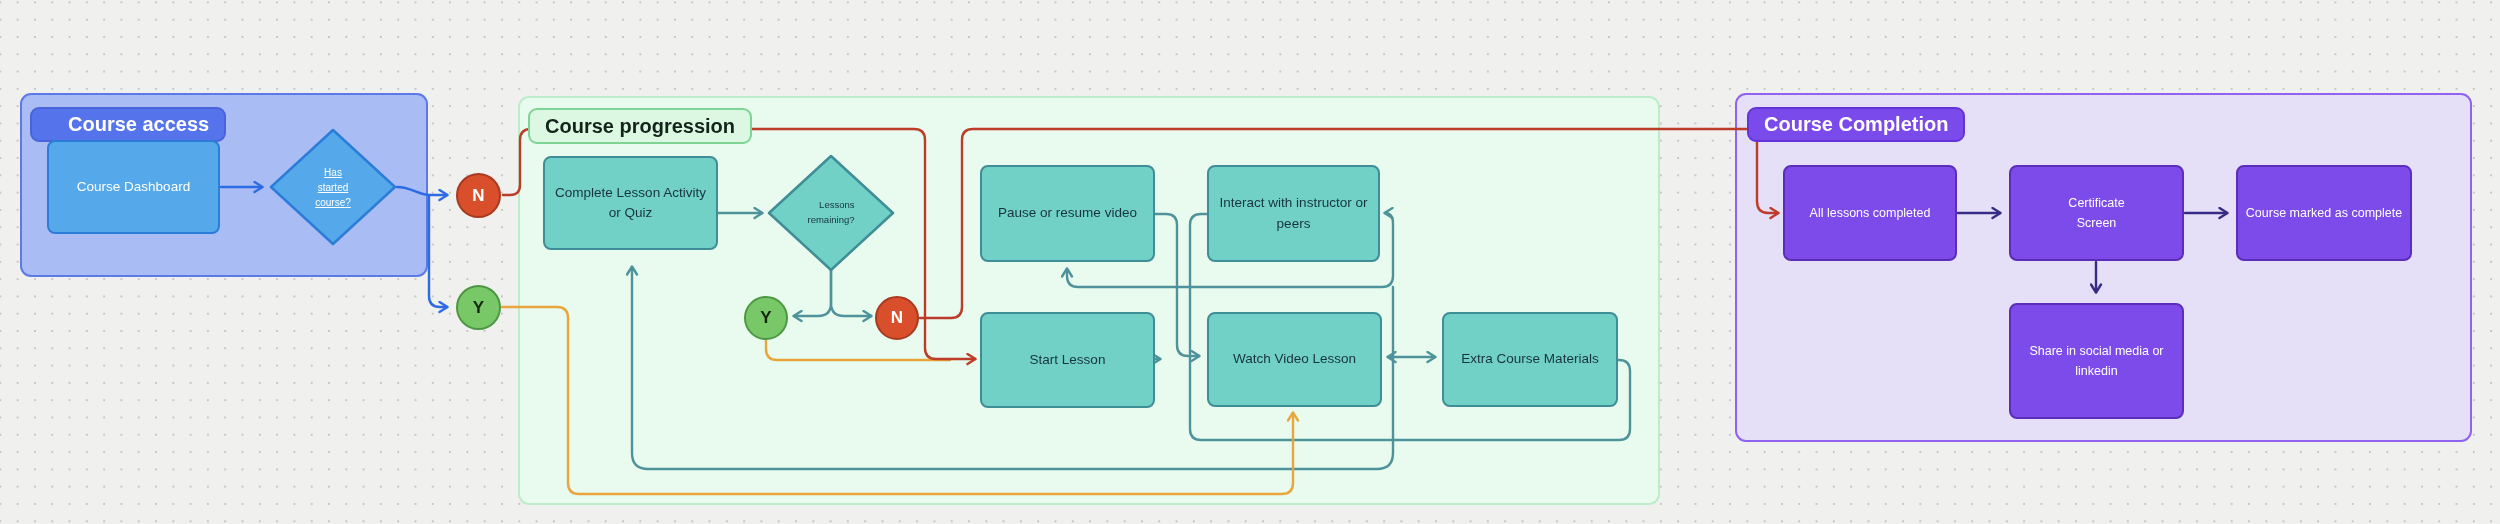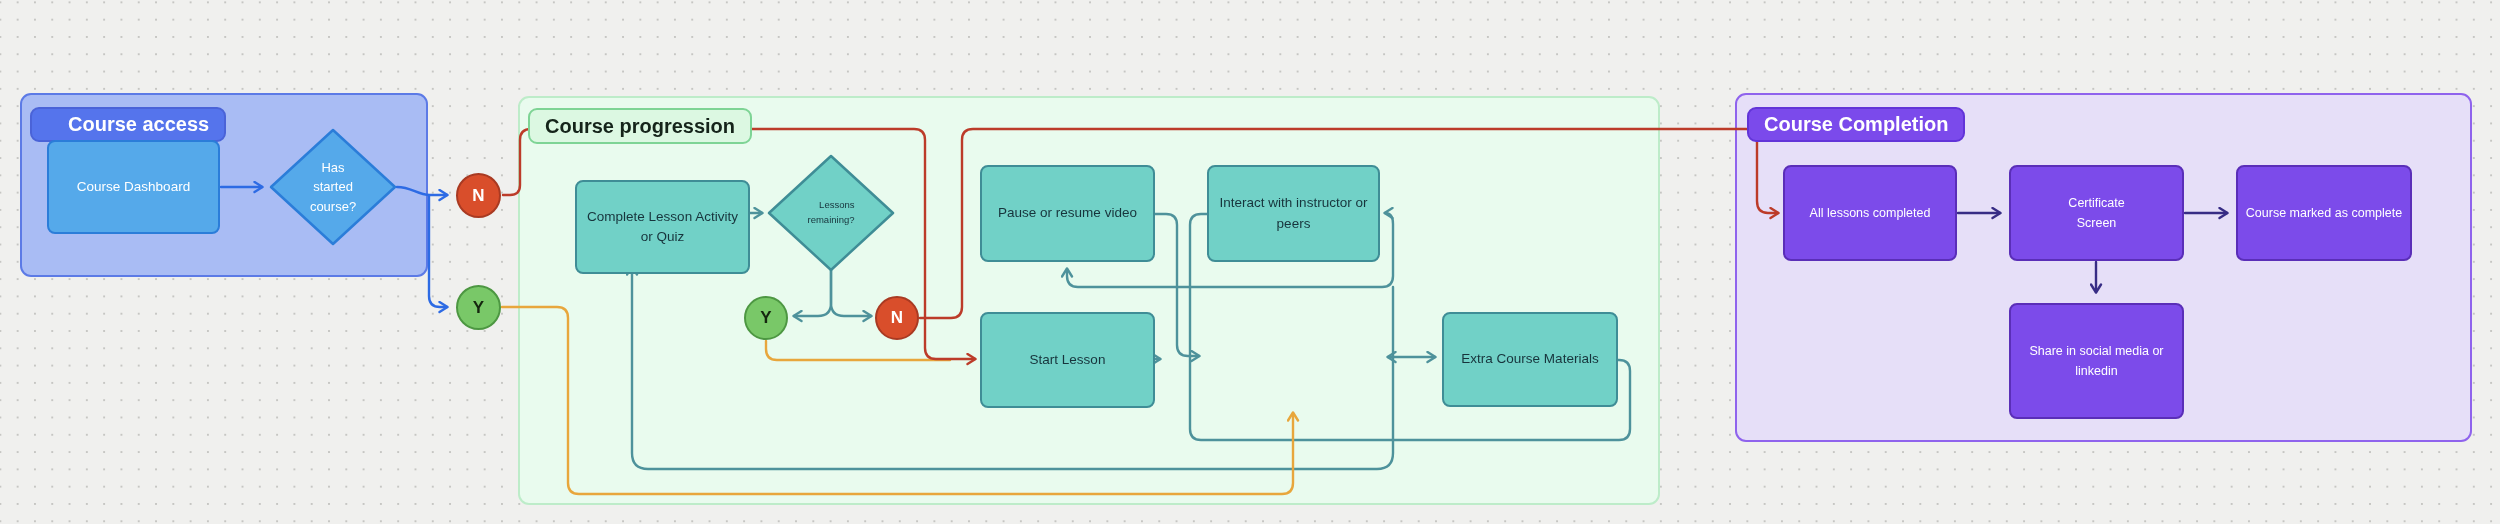--- a/index.html
+++ b/index.html
@@ -24,39 +24,39 @@
   .pill-complete{left:1747px;top:107px;background:#7b4aeb;color:#ffffff;border:2px solid #6234d8;}
   .box{
     position:absolute;z-index:3;border-radius:8px;box-sizing:border-box;
     display:flex;align-items:center;justify-content:center;text-align:center;
     padding:0 6px;font-size:13.5px;line-height:1.5;white-space:pre-line;
   }
   .box.blue{background:#55a9ea;border:2px solid #2b7dd9;color:#ffffff;}
   .box.teal{background:#71d1c7;border:2px solid #3f8d96;color:#17343c;}
   .box.purple{background:#7c4bea;border:2px solid #5a2eb8;color:#ffffff;font-size:12.5px;line-height:1.6;}
   .b-dashboard{left:47px;top:140px;width:173px;height:94px;}
-  .b-complete-activity{left:543px;top:180px;width:175px;height:94px;margin-left:32px;}
+  .b-complete-activity{left:543px;top:156px;width:175px;height:94px;}
   .b-pause{left:980px;top:165px;width:175px;height:97px;}
   .b-interact{left:1207px;top:165px;width:173px;height:97px;}
   .b-start{left:980px;top:312px;width:175px;height:96px;}
   .b-watch{left:1207px;top:312px;width:175px;height:95px;}
   .b-extra{left:1442px;top:312px;width:176px;height:95px;}
   .b-all-lessons{left:1783px;top:165px;width:174px;height:96px;}
   .b-certificate{left:2009px;top:165px;width:175px;height:96px;}
   .b-marked{left:2236px;top:165px;width:176px;height:96px;}
   .b-share{left:2009px;top:303px;width:175px;height:116px;}
   .diamond{position:absolute;z-index:3;}
   .d1{left:269px;top:128px;width:128px;height:118px;}
   .d2{left:767px;top:154px;width:128px;height:118px;}
   .diamond svg{position:absolute;left:0;top:0;}
   .diamond-label{
     position:absolute;inset:0;display:flex;align-items:center;justify-content:center;
     text-align:center;white-space:pre-line;z-index:1;
   }
-  .d1 .diamond-label{color:#ffffff;font-size:13px;line-height:1.5;}
+  .d1 .diamond-label{color:#ffffff;font-size:10px;line-height:1.5;text-decoration:underline;}
   .d2 .diamond-label{color:#17343c;font-size:9.5px;line-height:1.55;text-align:right;}
   .circle{
     position:absolute;z-index:3;border-radius:50%;box-sizing:border-box;
     display:flex;align-items:center;justify-content:center;font-size:17px;font-weight:600;
   }
   .c-n1{left:456px;top:173px;width:45px;height:45px;background:#d94e2b;border:2.5px solid #a93a22;color:#fff;}
   .c-y1{left:456px;top:285px;width:45px;height:45px;background:#79c868;border:2.5px solid #4d9742;color:#15260f;}
   .c-y2{left:744px;top:296px;width:44px;height:44px;background:#79c868;border:2.5px solid #4d9742;color:#15260f;}
   .c-n2{left:875px;top:296px;width:44px;height:44px;background:#d94e2b;border:2.5px solid #a93a22;color:#fff;}
 </style>
@@ -138,20 +138,21 @@
       <polygon points="64,2 126,59 64,116 2,59" fill="#71d1c7" stroke="#3f8d96" stroke-width="2.5" stroke-linejoin="round"></polygon>
     </svg>
     <div class="diamond-label">Lessons
 remaining?</div>
   </div>
   <div class="circle c-y2">Y</div>
   <div class="circle c-n2">N</div>
   <div class="box teal b-pause">Pause or resume video</div>
   <div class="box teal b-interact">Interact with instructor or peers</div>
   <div class="box teal b-start">Start Lesson</div>
+  <div class="box teal b-watch">Watch Video Lesson</div>
   <div class="box teal b-extra">Extra Course Materials</div>
 
   <div class="box purple b-all-lessons">All lessons completed</div>
   <div class="box purple b-certificate">Certificate
 Screen</div>
   <div class="box purple b-marked">Course marked as complete</div>
   <div class="box purple b-share">Share in social media or linkedin</div>
 
 </div>
 

